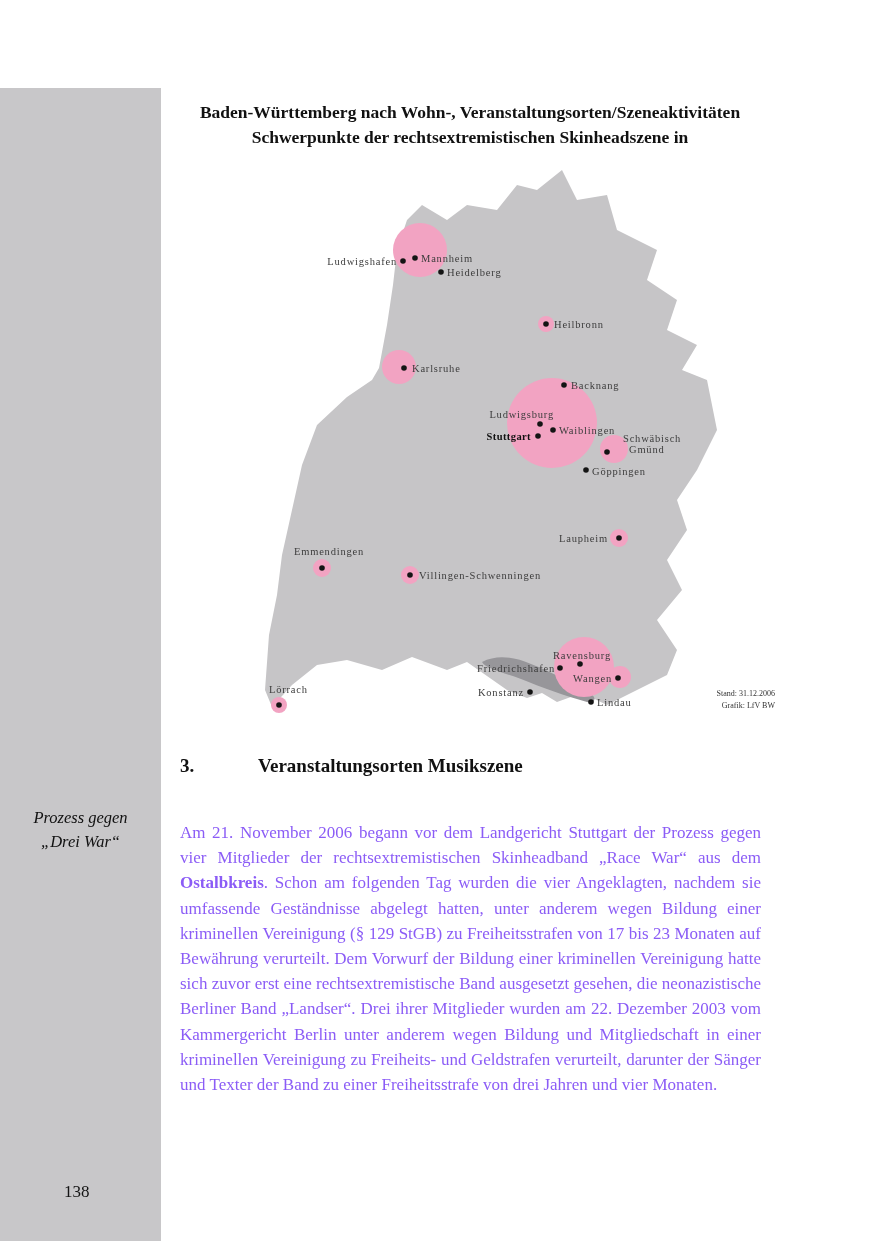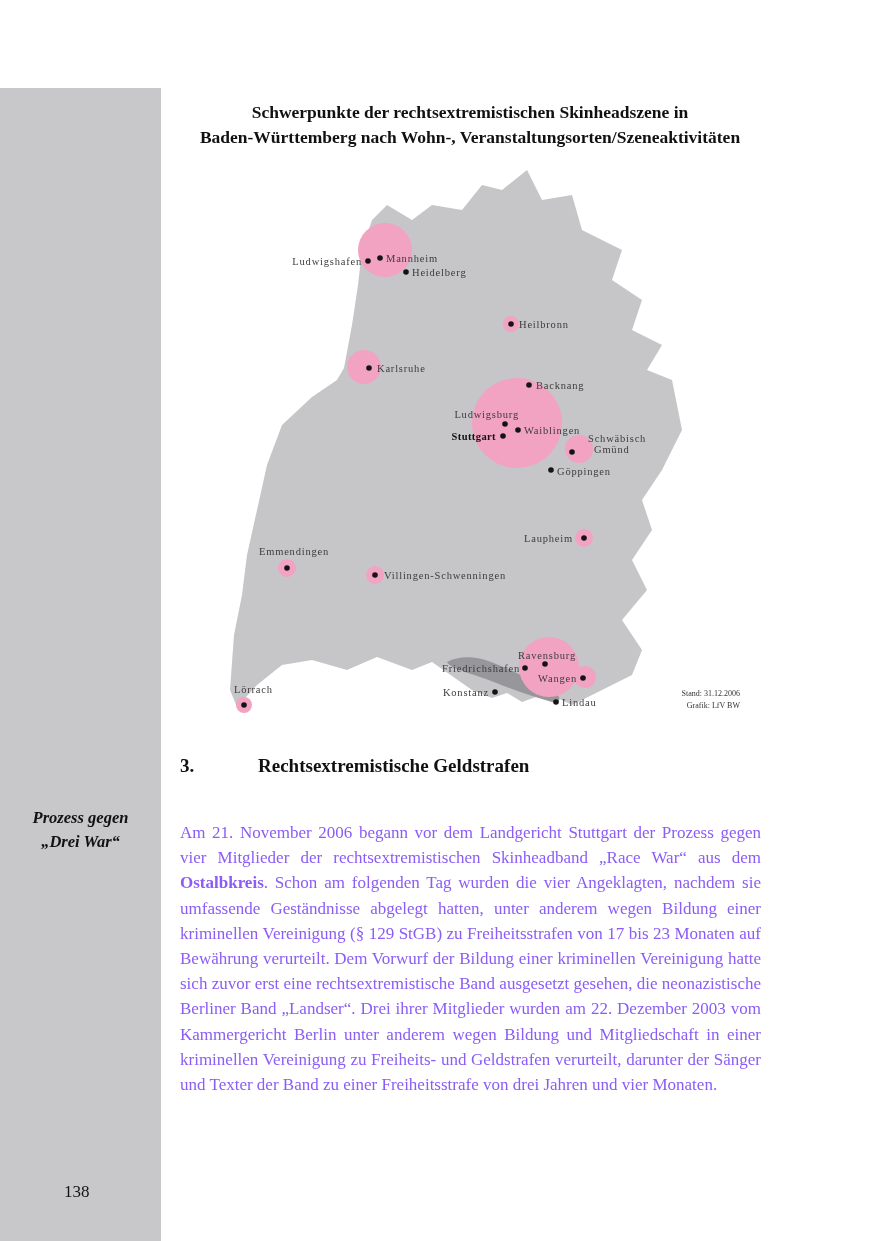--- a/index.html
+++ b/index.html
@@ -9,28 +9,28 @@
   }
   .sidebar{
     position:absolute;left:0;top:88px;width:161px;height:1153px;
     background:#c8c7c9;
   }
   .page-number{
     position:absolute;left:64px;top:1182px;font-size:17px;color:#141414;
   }
   .margin-note{
     position:absolute;left:0;top:806px;width:161px;text-align:center;
-    font-weight:bold;font-style:italic;font-size:16.5px;line-height:24px;color:#111;
+    font-weight:normal;font-style:italic;font-size:16.5px;line-height:24px;color:#111;
   }
   .figure-title{
     position:absolute;left:180px;top:100px;width:580px;text-align:center;
     font-weight:bold;font-size:17.5px;line-height:25px;color:#111;
   }
   .map-figure{
-    position:absolute;left:162px;top:165px;width:580px;height:558px;
+    position:absolute;left:197px;top:165px;width:580px;height:558px;
   }
   .city-label{
     font-family:"Liberation Serif", serif;font-size:10.5px;letter-spacing:0.8px;fill:#3c3c3c;
   }
   .city-label.bold{font-weight:bold;letter-spacing:0.4px;fill:#111;}
   .map-credit{
     font-family:"Liberation Serif", serif;font-size:8px;fill:#333;
   }
   .section-heading{
     position:absolute;left:180px;top:755px;width:580px;display:flex;
@@ -42,22 +42,22 @@
     font-size:17px;line-height:25.2px;text-align:justify;color:#8b5cf6;
   }
   .body-text .b{font-weight:bold;}
 </style>
 </head>
 <body>
 
 <div class="sidebar"></div>
 
 <div class="figure-title">
+  <div>Baden-Württemberg nach Wohn-, Veranstaltungsorten/Szeneaktivitäten</div>
   <div>Schwerpunkte der rechtsextremistischen Skinheadszene in</div>
-  <div>Baden-Württemberg nach Wohn-, Veranstaltungsorten/Szeneaktivitäten</div>
 </div>
 
 <div class="map-figure">
   <svg id="map-svg" width="580" height="558" viewBox="0 0 580 558">
     <path d="M210,55 L225,40 L250,55 L270,40 L300,45 L320,20 L340,25 L365,5
          L380,35 L410,30 L420,65 L460,85 L450,115 L480,135 L470,165 L500,180
          L485,205 L510,215 L520,265 L500,305 L480,335 L490,365 L470,395 L485,425
          L460,455 L480,485 L470,510 L410,540
          L385,528 L360,537 L345,528 L330,533 L310,525 L270,497 L250,505 L215,492
          L185,505 L150,495 L120,500 L95,520 L75,542
@@ -124,21 +124,21 @@
         <text x="400" y="541" text-anchor="start" class="city-label">Lindau</text>
         <text x="72" y="528" text-anchor="start" class="city-label">Lörrach</text>
       </g>
     <text class="map-credit" x="578" y="531" text-anchor="end">Stand: 31.12.2006</text>
     <text class="map-credit" x="578" y="543" text-anchor="end">Grafik: LfV BW</text>
   </svg>
 </div>
 
 <div class="section-heading">
   <span class="num">3.</span>
-  <span>Rechtsextremistische Geldstrafen</span>
+  <span>Veranstaltungsorten Musikszene</span>
 </div>
 
 <div class="margin-note">
   <div>Prozess gegen</div>
   <div>„Drei War“</div>
 </div>
 
 <p class="body-text"><span>Am 21. November 2006 begann vor dem Landgericht Stuttgart der Prozess gegen vier Mitglieder der rechtsextremistischen Skinheadband „Race War“ aus dem </span><span class="b">Ostalbkreis</span><span>. Schon am folgenden Tag wurden die vier Angeklagten, nachdem sie umfassende Geständnisse abgelegt hatten, unter anderem wegen Bildung einer kriminellen Vereinigung (§ 129 StGB) zu Freiheitsstrafen von 17 bis 23 Monaten auf Bewährung verurteilt. Dem Vorwurf der Bildung einer kriminellen Vereinigung hatte sich zuvor erst eine rechtsextremistische Band ausgesetzt gesehen, die neonazistische Berliner Band „Landser“. Drei ihrer Mitglieder wurden am 22. Dezember 2003 vom Kammergericht Berlin unter anderem wegen Bildung und Mitgliedschaft in einer kriminellen Vereinigung zu Freiheits- und Geldstrafen verurteilt, darunter der Sänger und Texter der Band zu einer Freiheitsstrafe von drei Jahren und vier Monaten.</span></p>
 
 <div class="page-number">138</div>

